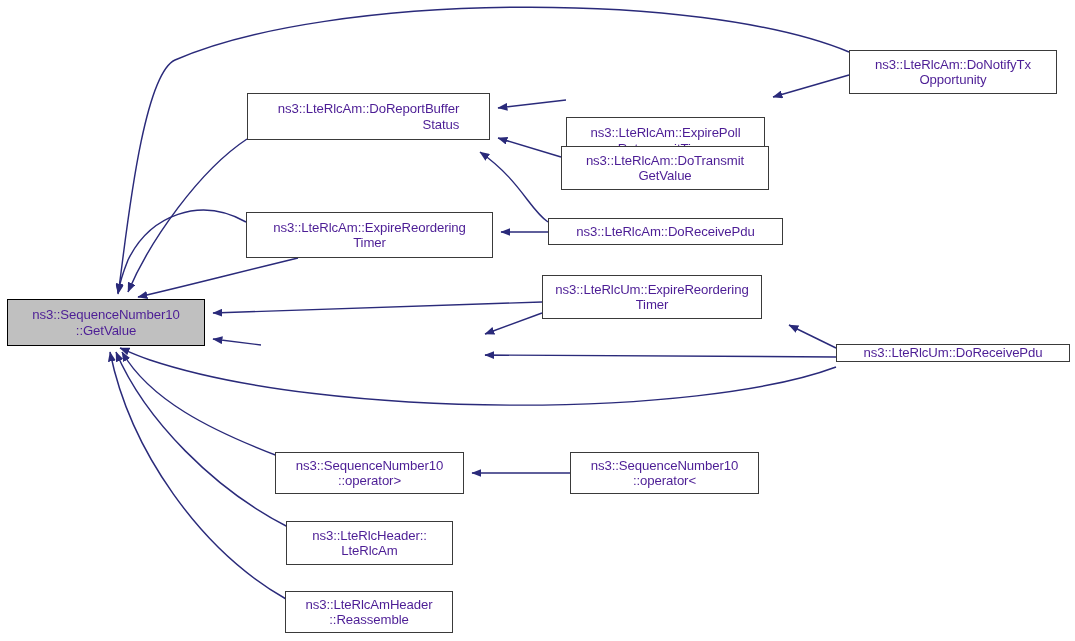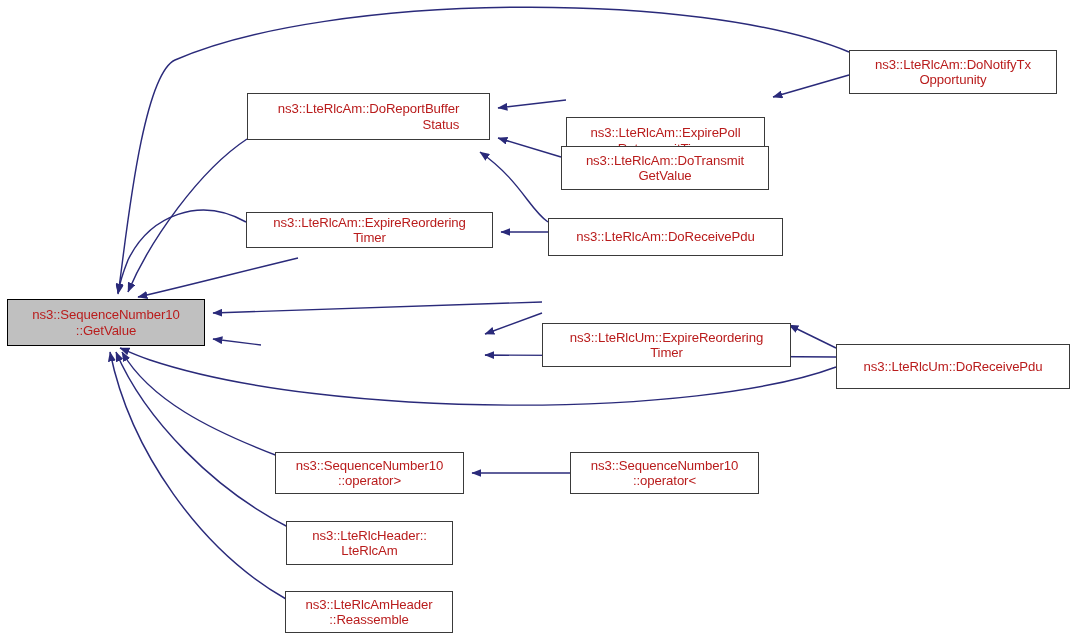--- a/index.html
+++ b/index.html
@@ -21,21 +21,21 @@
     top: 0;
     width: 1075px;
     height: 641px;
     pointer-events: none;
   }
   .node {
     position: absolute;
     box-sizing: border-box;
     border: 1px solid #3a3a3a;
     background: #ffffff;
-    color: #b91c1c;
+    color: #4c1d95;
     font-size: 13.2px;
     line-height: 15.5px;
     letter-spacing: -0.1px;
     display: flex;
     align-items: center;
     justify-content: center;
     text-align: center;
     padding: 0 4px;
     white-space: pre-line;
     z-index: 3;
@@ -106,30 +106,30 @@
 
   <div class="node" style="left:566px; top:77px; width:199px; height:47px;margin-top:40px;">ns3::LteRlcAm::ExpirePoll
 RetransmitTimer</div>
 
   <div class="node" style="left:849px; top:50px; width:208px; height:44px;">ns3::LteRlcAm::DoNotifyTx
 Opportunity</div>
 
   <div class="node" style="left:561px; top:146px; width:208px; height:44px;">ns3::LteRlcAm::DoTransmit
 GetValue</div>
 
-  <div class="node" style="left:246px; top:212px; width:247px; height:36px;">ns3::LteRlcAm::ExpireReordering
+  <div class="node" style="left:246px; top:212px; width:247px; height:46px;">ns3::LteRlcAm::ExpireReordering
 Timer</div>
 
-  <div class="node" style="left:548px; top:218px; width:235px; height:38px;">ns3::LteRlcAm::DoReceivePdu</div>
+  <div class="node" style="left:548px; top:218px; width:235px; height:27px;">ns3::LteRlcAm::DoReceivePdu</div>
 
-  <div class="node" style="left:542px; top:275px; width:249px; height:44px;margin-top:48px;">ns3::LteRlcUm::ExpireReordering
+  <div class="node" style="left:542px; top:275px; width:220px; height:44px;">ns3::LteRlcUm::ExpireReordering
 Timer</div>
 
 
-  <div class="node" style="left:836px; top:344px; width:234px; height:45px;">ns3::LteRlcUm::DoReceivePdu</div>
+  <div class="node" style="left:836px; top:344px; width:234px; height:18px;">ns3::LteRlcUm::DoReceivePdu</div>
 
   <div class="node" style="left:275px; top:452px; width:189px; height:42px;">ns3::SequenceNumber10
 ::operator&gt;</div>
 
   <div class="node" style="left:570px; top:452px; width:189px; height:42px;">ns3::SequenceNumber10
 ::operator&lt;</div>
 
   <div class="node" style="left:286px; top:521px; width:167px; height:44px;">ns3::LteRlcHeader::
 LteRlcAm</div>
 

